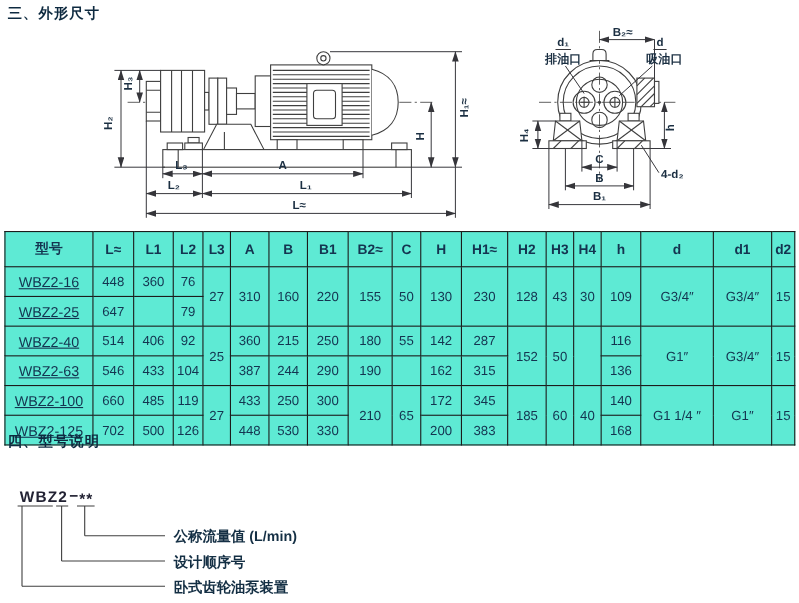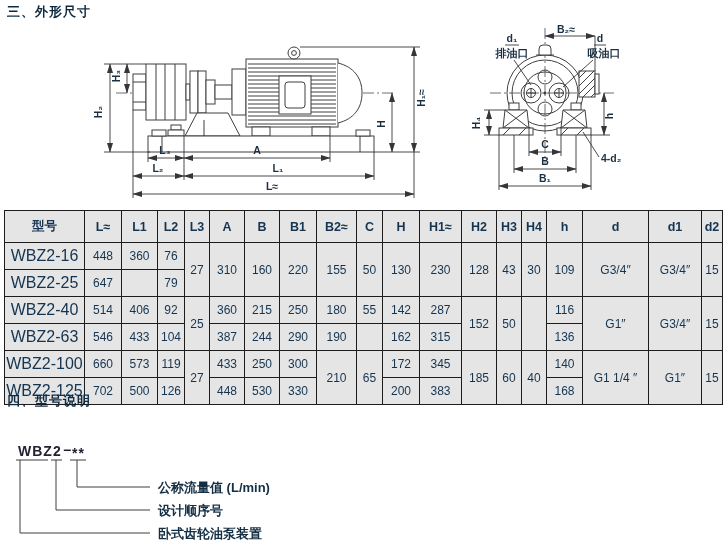--- a/index.html
+++ b/index.html
@@ -11,25 +11,25 @@
   svg{position:absolute;left:0;}
   #drawings{top:24px;}
   #legend{top:418px;}
   svg .ln{stroke:#3f3f3f;stroke-width:1;fill:none;}
   svg .fw{stroke:#3f3f3f;stroke-width:1;fill:#fff;}
   svg .cl{stroke:#4a4a4a;stroke-width:0.8;fill:none;stroke-dasharray:11 3 2 3;}
   svg .dim{stroke:#35353a;stroke-width:0.9;fill:none;}
   svg text{fill:#1b2f42;font-family:"Liberation Sans","DejaVu Sans",sans-serif;}
   svg .dl{font-size:10.5px;font-weight:bold;}
   svg .cn{font-size:11px;font-weight:bold;}
-  table{position:absolute;left:4px;top:210px;border-collapse:collapse;table-layout:fixed;width:718px;background:#e5e5e5;}
+  table{position:absolute;left:4px;top:210px;border-collapse:collapse;table-layout:fixed;width:718px;background:#5eead4;}
   td{border:1px solid #1c1c1c;text-align:center;vertical-align:middle;padding:0;
      font-size:12px;color:#143450;height:26px;white-space:nowrap;overflow:hidden;}
   tr.hd td{height:31px;font-size:12.5px;font-weight:bold;}
-  td.model{font-size:16px;}
+  td.model{font-size:13px;text-decoration:underline;}
   #legend text.lbl{font-size:13px;font-weight:bold;fill:#142f44;}
   #legend text.code{font-size:14px;font-weight:bold;letter-spacing:1px;fill:#223;}
 </style>
 </head>
 <body>
 
 <div class="heading" id="h-dims">三、外形尺寸</div>
 
 <svg id="drawings" width="726" height="186" viewBox="0 0 726 186">
   <defs>
@@ -335,21 +335,21 @@
     <td>290</td>
     <td>190</td>
     <td></td>
     <td>162</td>
     <td>315</td>
     <td>136</td>
   </tr>
   <tr>
     <td class="model">WBZ2-100</td>
     <td>660</td>
-    <td>573</td>
+    <td>485</td>
     <td>119</td>
     <td rowspan="2">27</td>
     <td>433</td>
     <td>250</td>
     <td>300</td>
     <td rowspan="2">210</td>
     <td rowspan="2">65</td>
     <td>172</td>
     <td>345</td>
     <td rowspan="2">185</td>

